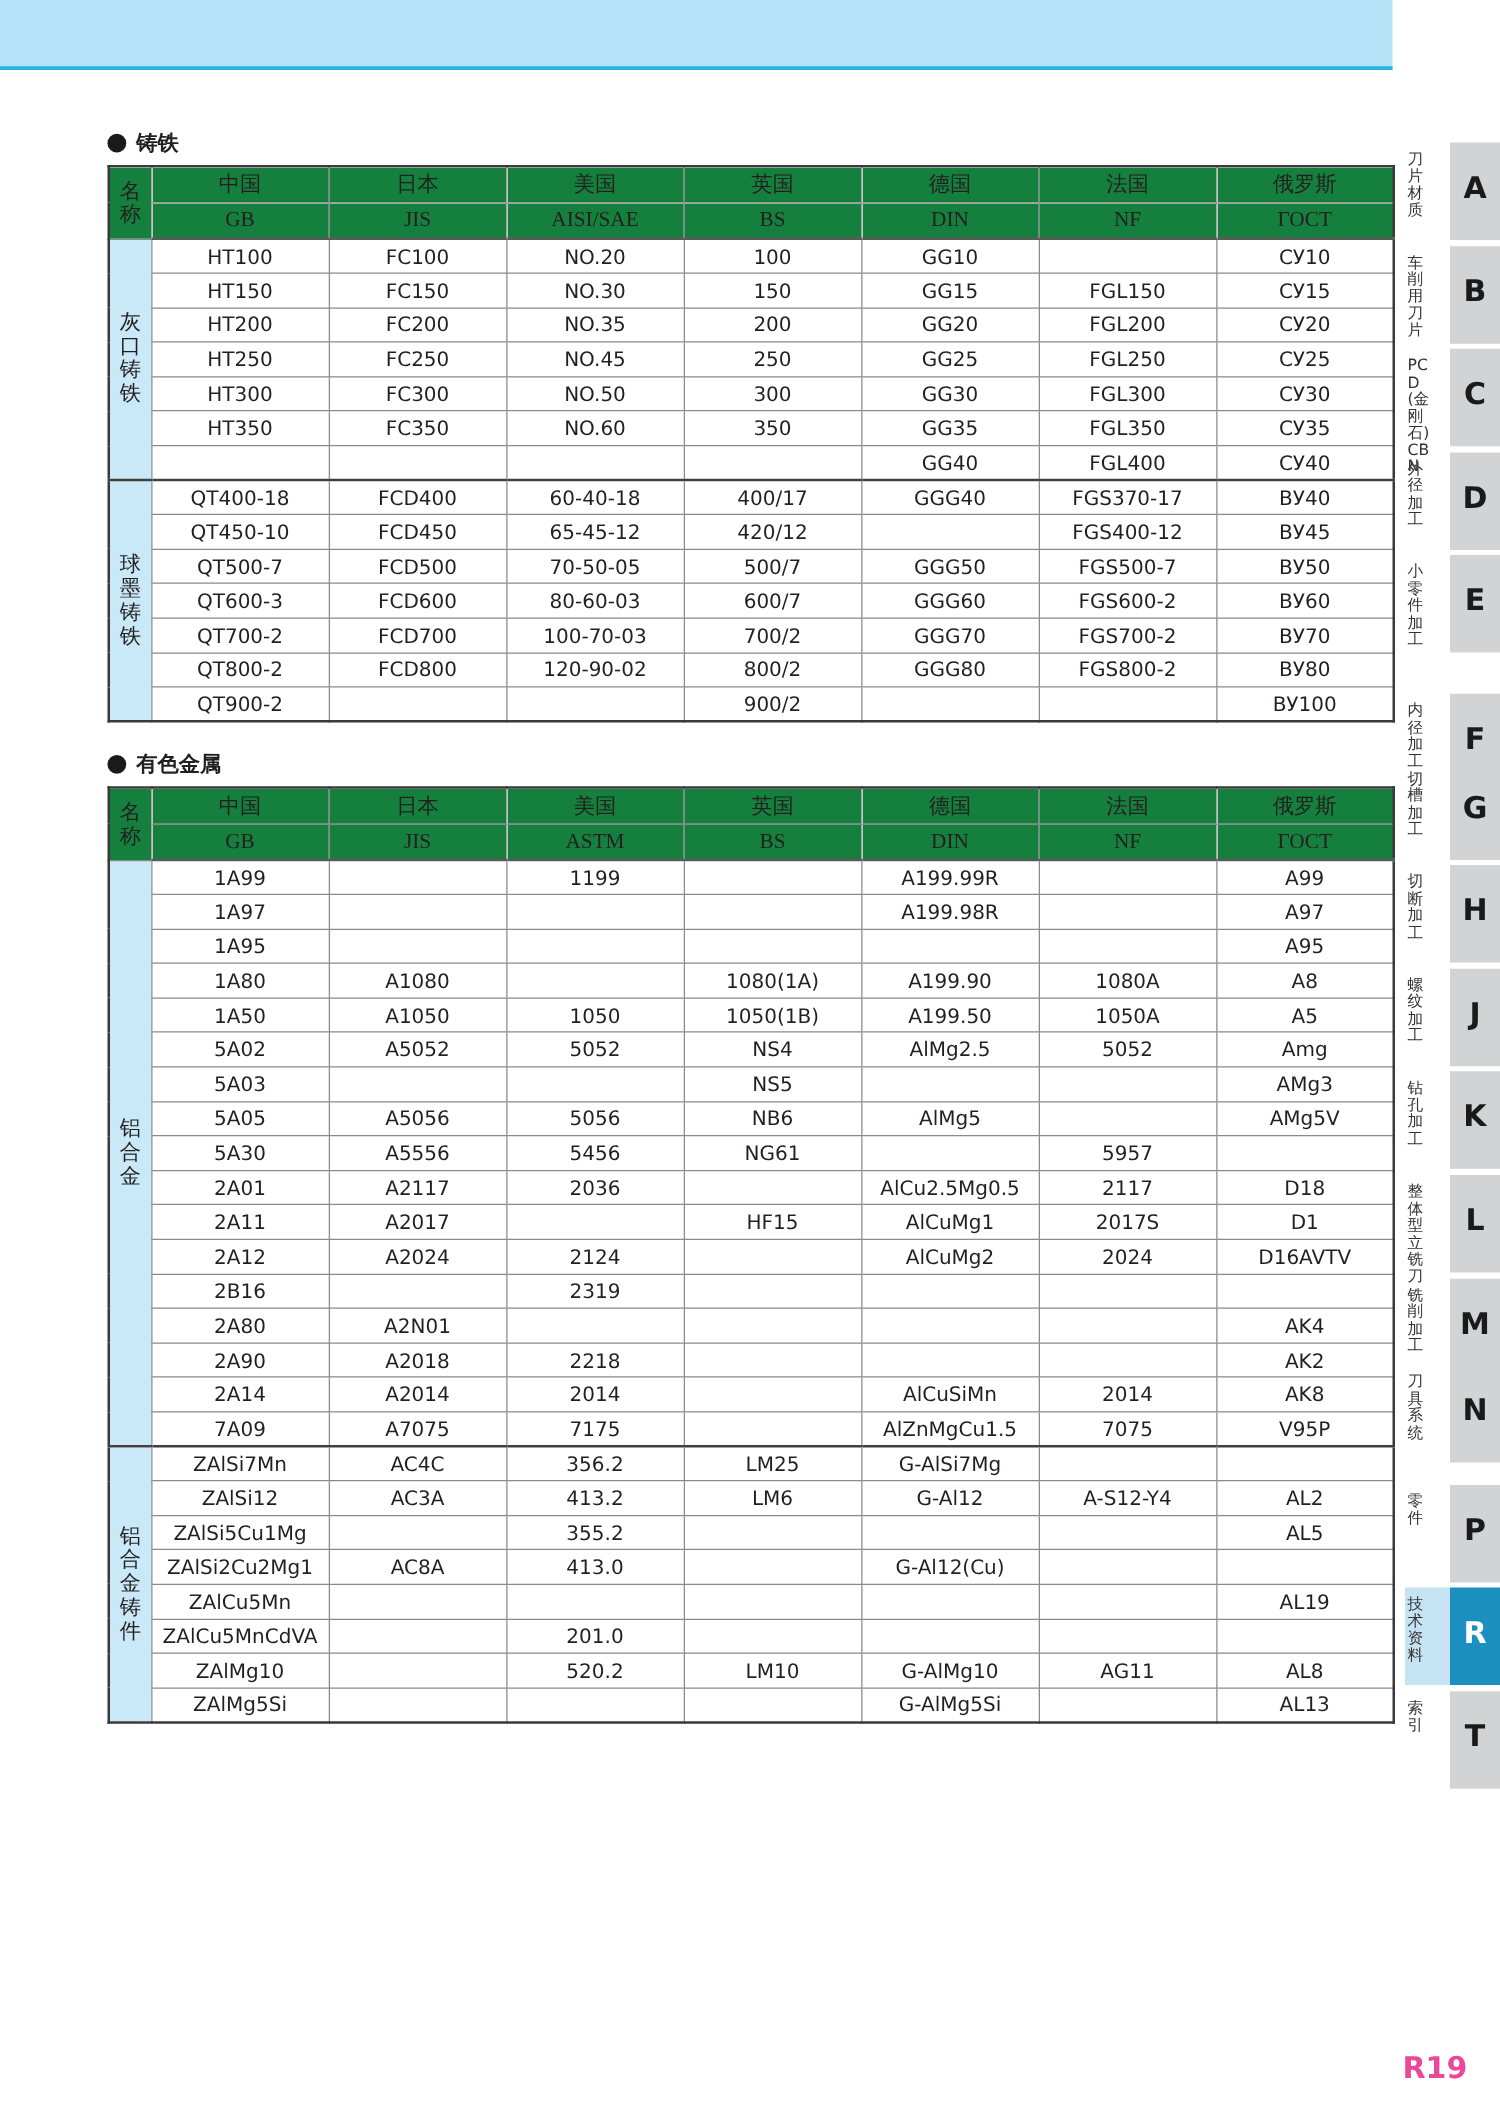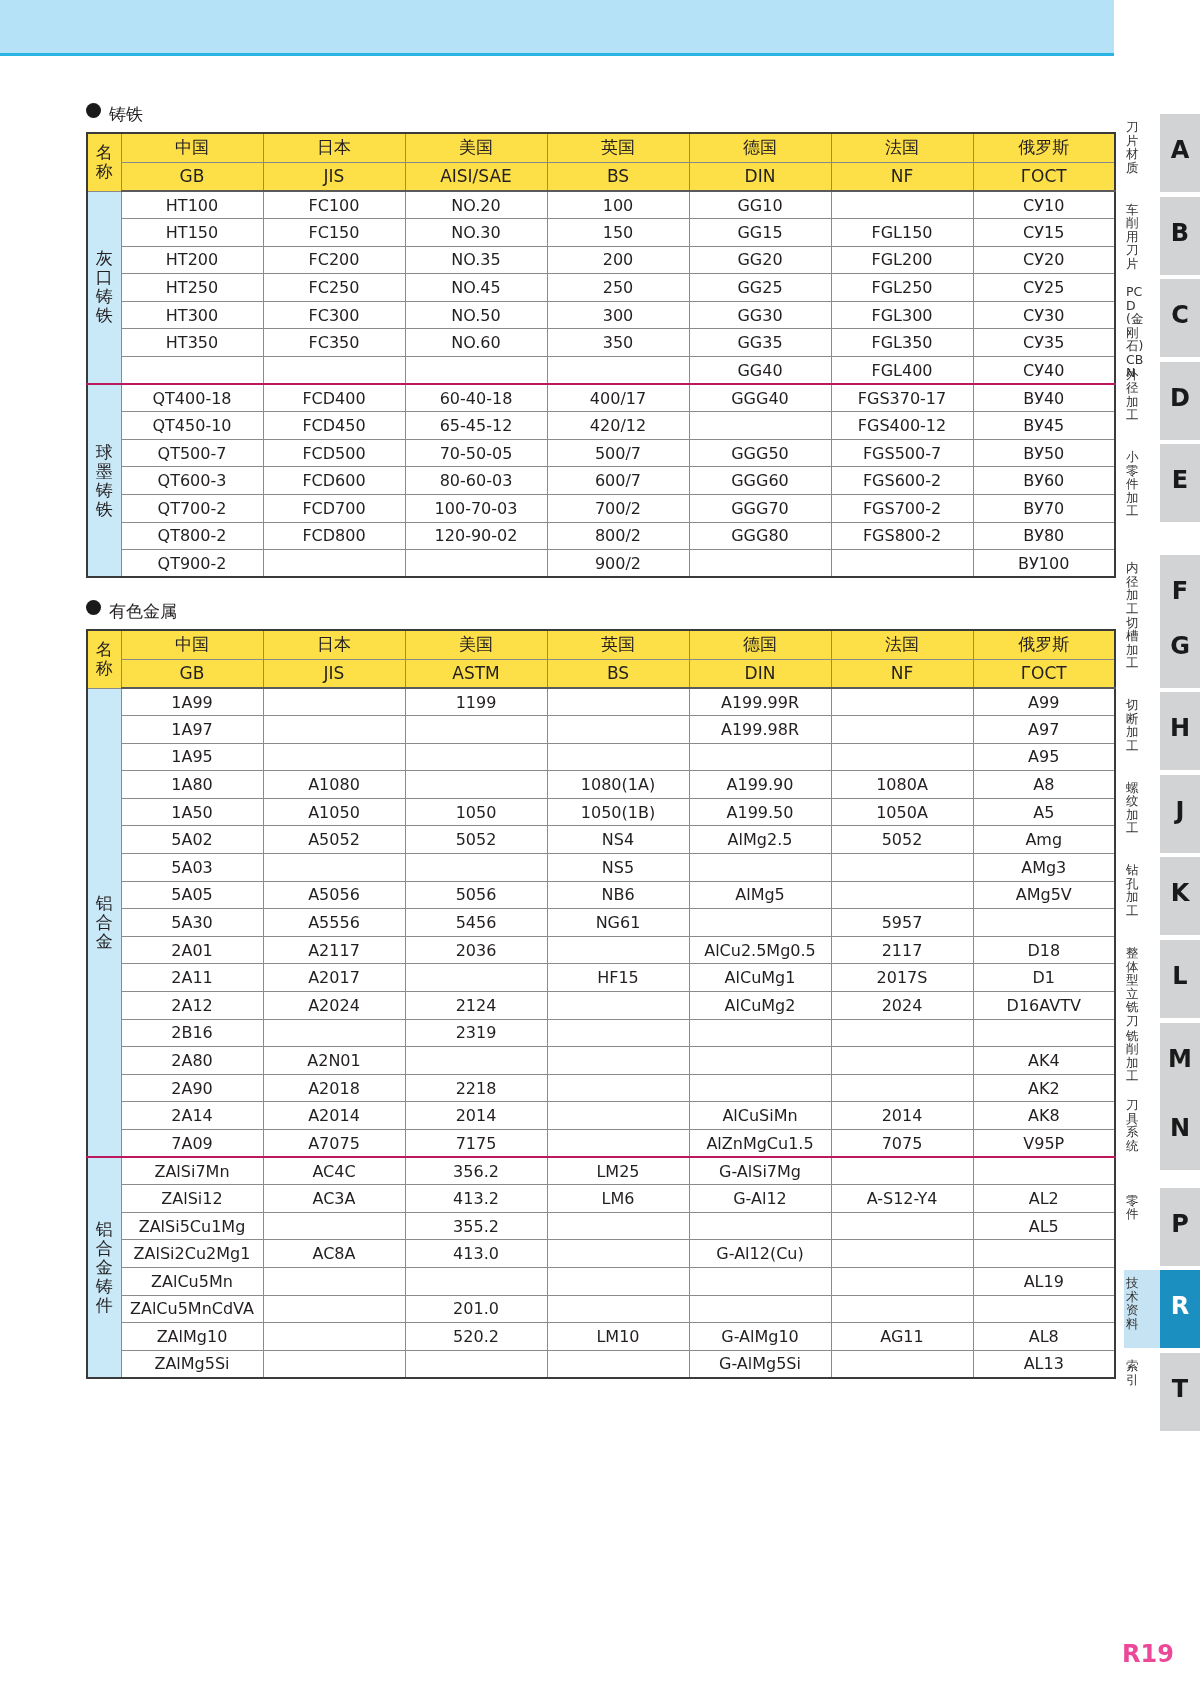--- a/index.html
+++ b/index.html
@@ -1,30 +1,30 @@
 <!DOCTYPE html>
 <html><head>
 <meta charset="utf-8">
 <style>
   * { box-sizing: border-box; margin: 0; padding: 0; }
   html, body { width: 1200px; height: 1697px; background: #ffffff; overflow: hidden; }
   body { position: relative; font-family: "DejaVu Sans", "Liberation Sans", sans-serif; color: #231f20; }
 
   .top-band { position: absolute; left: 0; top: 0; width: 1114px; height: 56px; background: #b5e2f6; border-bottom: 3px solid #2ab4e3; }
 
-  .section-title { position: absolute; left: 86px; font-size: 17px; font-weight: normal; display: flex; align-items: flex-start; gap: 8px; }
+  .section-title { position: absolute; left: 86px; font-size: 17px; font-weight: bold; display: flex; align-items: center; gap: 8px; }
   .section-title .bullet { width: 15px; height: 15px; border-radius: 50%; background: #1a1a1a; display: inline-block; }
 
   table.grade { position: absolute; left: 86px; width: 1028px; border-collapse: collapse; table-layout: fixed; border: 2px solid #3a3a3a; }
   table.grade td, table.grade th { border: 1px solid #8a8a8a; text-align: center; font-size: 16px; font-weight: normal; height: 27.6px; padding: 0; white-space: nowrap; overflow: hidden; }
-  table.grade thead th { background: #fde047; font-size: 17px; height: 29px; }
+  table.grade thead th { background: #15803d; font-size: 17px; height: 29px; font-family: Liberation Serif, serif; }
   table.grade thead tr:last-child th { border-bottom: 2px solid #5a5a5a; }
   table.grade th.namecol { font-size: 17px; line-height: 18px; writing-mode: horizontal-tb; }
   table.grade td.group { background: #c9e8f8; font-size: 17px; line-height: 19px; border-right: 1px solid #8a8a8a; }
-  table.grade tr.grp-start td { border-top: 2px solid #be185d; text-align: center; }
+  table.grade tr.grp-start td { border-top: 2px solid #404040; text-align: center; }
   .vtext { display: inline-block; width: 1em; word-break: break-all; white-space: normal; line-height: 19px; }
 
   .sidebar { position: absolute; left: 1126px; top: 0; width: 74px; height: 1697px; }
   .tab { position: absolute; left: 0; width: 74px; height: 78px; }
   .tab .tab-label { position: absolute; left: 0; top: 6px; width: 22px; font-size: 12.5px; color: #333; line-height: 13.5px; text-align: left; word-break: break-all; white-space: normal; }
   .tab .tab-letter { position: absolute; left: 34px; top: 0; width: 40px; height: 78px; background: #d1d3d4; font-family: "DejaVu Sans", sans-serif; font-weight: bold; font-size: 24px; color: #1a1a1a; display: flex; align-items: flex-start; justify-content: center; padding-top: 22px; }
   .tab.active .tab-label-bg { position: absolute; left: -2px; top: 0; width: 36px; height: 78px; background: #c5e3f2; }
   .tab.active .tab-letter { background: #1b8fbf; color: #ffffff; }
 
   .page-number { position: absolute; left: 1122px; top: 1640px; font-size: 24px; font-weight: bold; color: #ec4899; }

